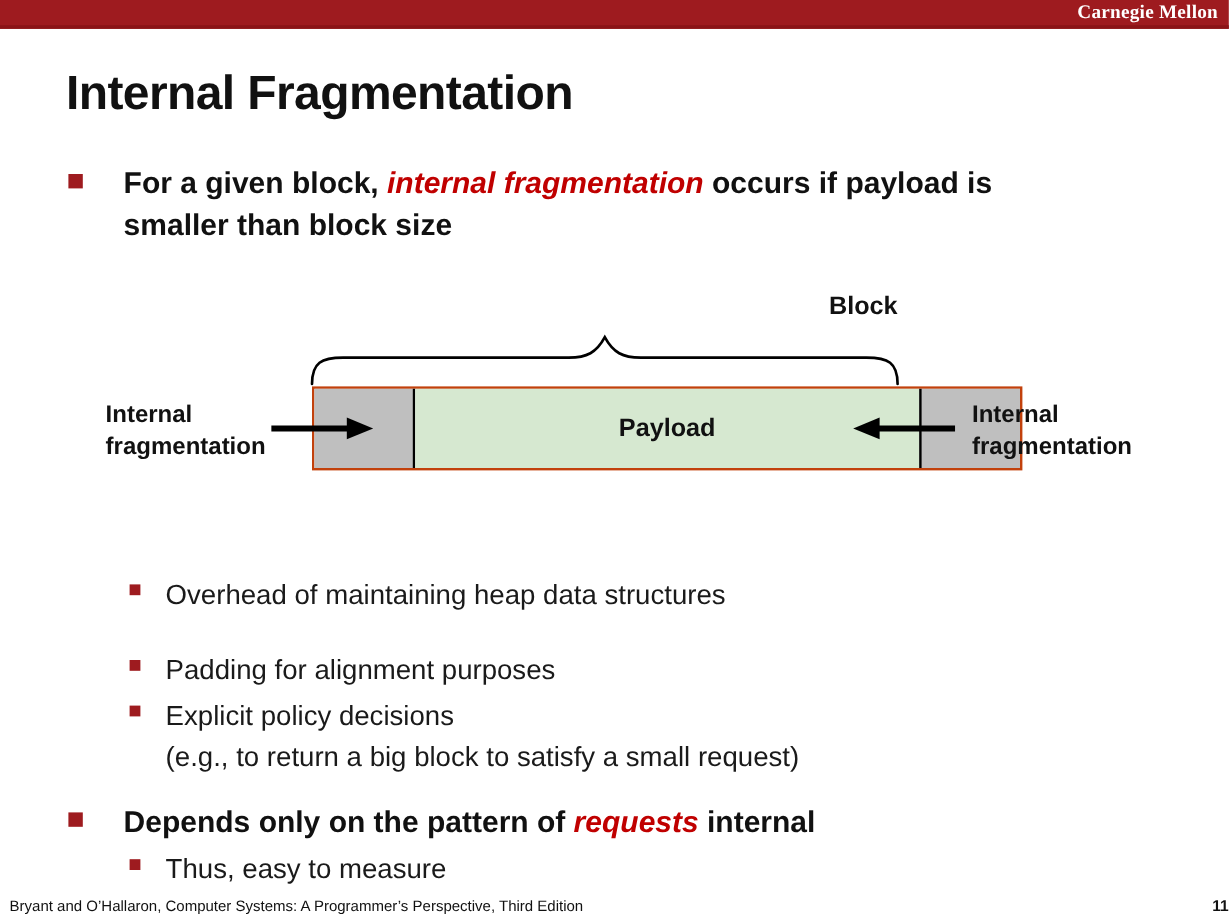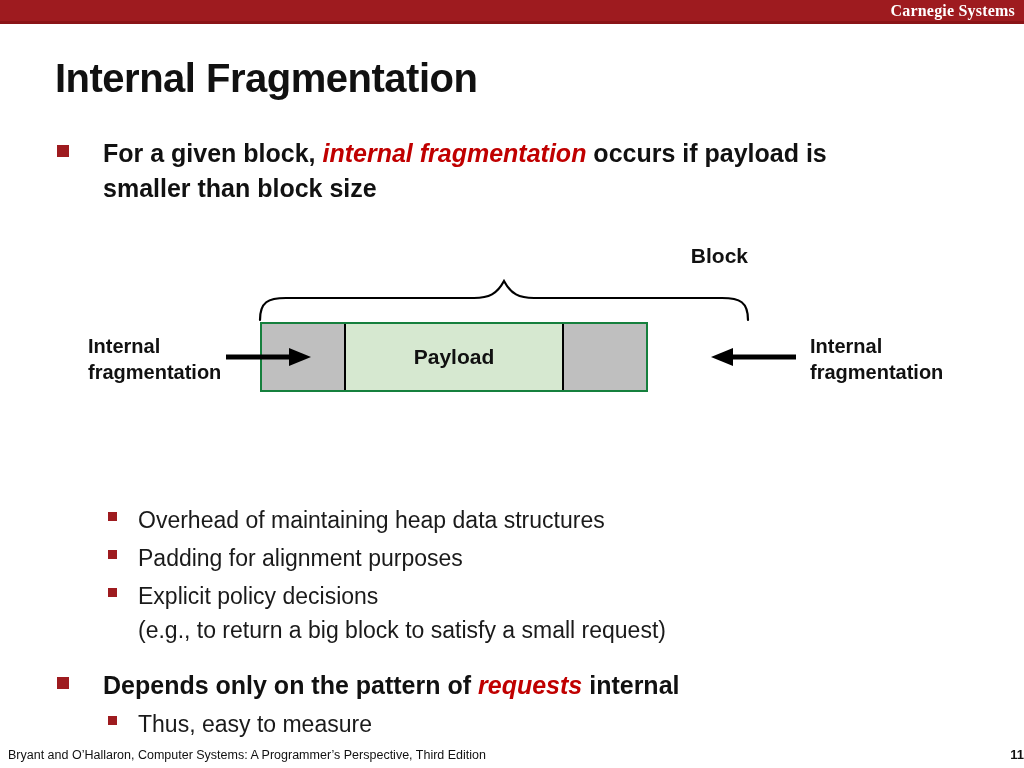--- a/index.html
+++ b/index.html
@@ -82,23 +82,23 @@
   .blk-label {
     position: absolute;
     left: 260px; top: 244px; width: 488px;
     text-align: right;
     font-size: 21px; font-weight: bold; color: #111;
   }
   .brace-svg { position: absolute; left: 258px; top: 276px; }
   .block-box {
     position: absolute;
     left: 260px; top: 322px;
-    width: 388px; height: 70px;
+    width: 592px; height: 70px;
     display: flex;
-    border: 2px solid #15803d;
+    border: 2px solid #c2410c;
   }
   .seg-gray-left  { width: 84px; background: #BFBFBF; border-right: 2px solid #000; }
   .seg-green      { flex: 1;     background: #D6E8D0; display: flex; align-items: center; justify-content: center; }
   .seg-gray-right { width: 84px; background: #BFBFBF; border-left: 2px solid #000; }
   .payload-label { font-size: 21px; font-weight: bold; color: #111; }
 
   .arrow-svg { position: absolute; }
   .frag-label {
     position: absolute;
     width: 150px;
@@ -122,21 +122,21 @@
     font-weight: bold;
     color: #111111;
   }
 </style>
 </head>
 <body>
 
 <div class="slide">
 
   <div class="banner">
-    <div class="banner-brand">Carnegie Systems</div>
+    <div class="banner-brand">Carnegie Mellon</div>
   </div>
 
   <h1 class="title">Internal Fragmentation</h1>
 
   <div class="bullet-row" style="left:57px; top:136px;">
     <span class="sq-l1"></span>
     <div class="l1-text" style="width:792px;">
       <span>For a given block, </span><span class="em-red">internal fragmentation</span><span> occurs if payload is smaller than block size</span>
     </div>
   </div>
@@ -162,21 +162,21 @@
 
   <svg class="arrow-svg" style="left:708px; top:346px;" width="88" height="22" viewBox="0 0 88 22">
     <line x1="88" y1="11" x2="22" y2="11" stroke="#000" stroke-width="5"></line>
     <polygon points="25,2 3,11 25,20" fill="#000"></polygon>
   </svg>
 
   <div class="frag-label frag-left">Internal fragmentation</div>
   <div class="frag-label frag-right">Internal fragmentation</div>
 
 
-  <div class="bullet-row" style="left:108px; top:503px;justify-content:center;">
+  <div class="bullet-row" style="left:108px; top:478px;justify-content:center;">
     <span class="sq-l2"></span>
     <div class="l2-text">Overhead of maintaining heap data structures</div>
   </div>
 
   <div class="bullet-row" style="left:108px; top:579px;">
     <span class="sq-l2"></span>
     <div class="l2-text">
       <div>Explicit policy decisions</div>
       <div>(e.g., to return a big block to satisfy a small request)</div>
     </div>

